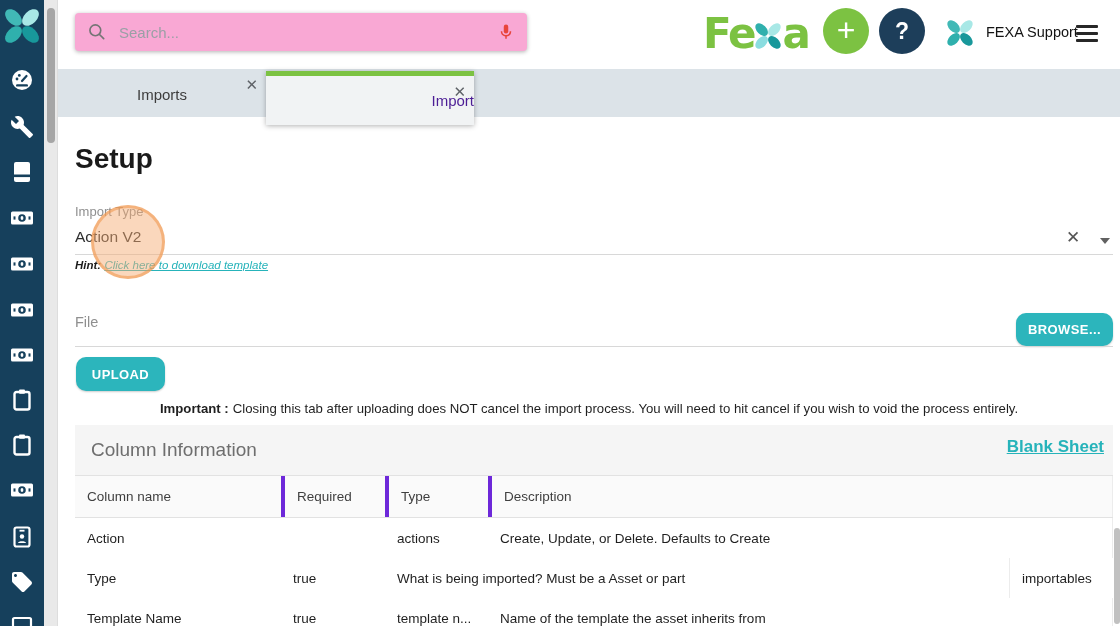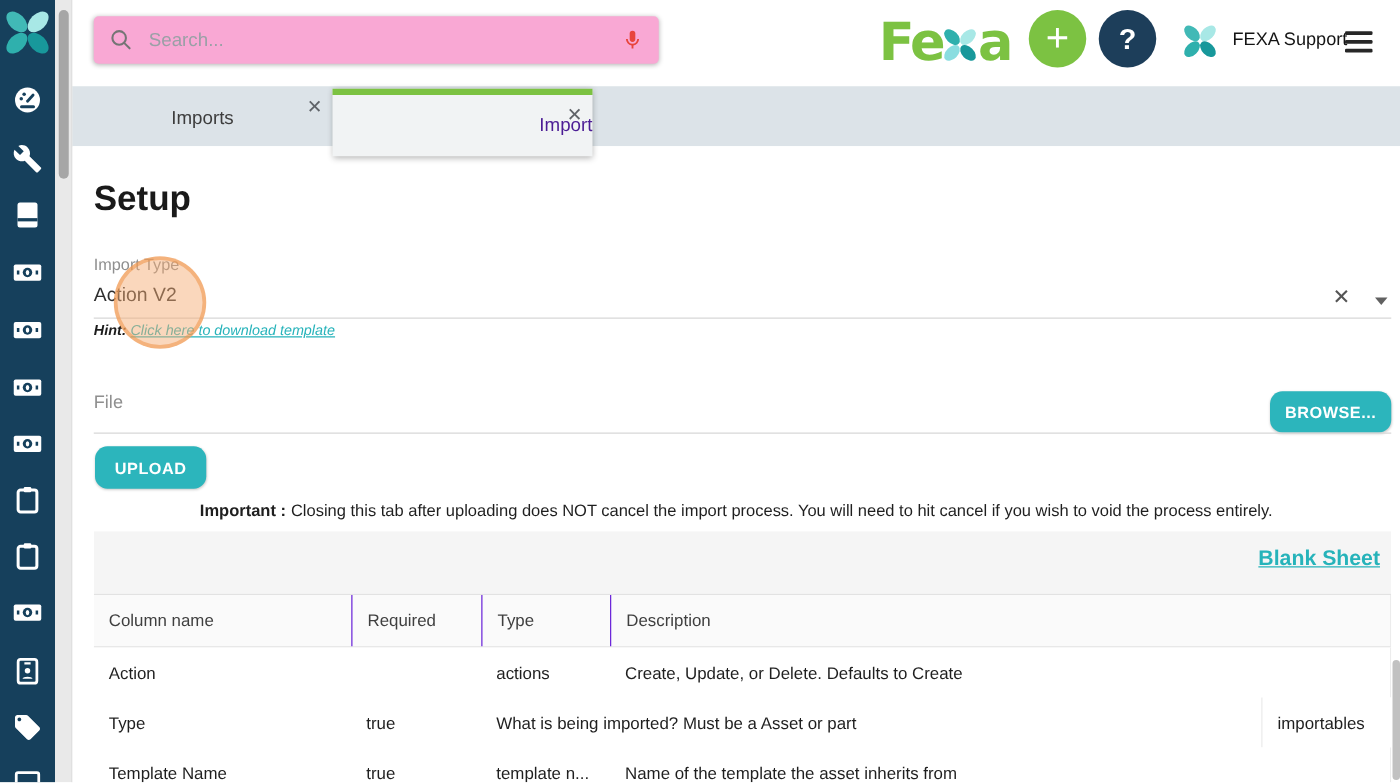--- a/index.html
+++ b/index.html
@@ -75,21 +75,21 @@
   .colinfo-band{position:absolute;left:0;top:0;width:1038px;height:50px;background:#f5f5f5;}
   .colinfo-title{position:absolute;left:16px;top:14px;font-size:19px;color:#6e6e6e;}
   .blank-sheet{position:absolute;right:9px;top:12px;font-size:17px;font-weight:bold;color:#26b3ba;
                text-decoration:underline;cursor:pointer;}
   .thead{position:absolute;left:0;top:50px;width:1038px;height:43px;background:#fafafa;display:flex;
          border-top:1px solid #e2e2e2;border-bottom:1px solid #e2e2e2;font-size:13.5px;color:#3f3f3f;}
   .trow{position:absolute;left:0;width:1038px;height:40px;display:flex;font-size:13.5px;color:#1f1f1f;background:#fff;}
   .r0{top:93px;} .r1{top:133px;} .r2{top:173px;}
   .c{display:flex;align-items:center;padding-left:12px;white-space:nowrap;overflow:hidden;}
   .c1{width:206px;} .c2{width:104px;} .c3{width:103px;} .c4{flex:1;border-right:1px solid #ececec;}
-  .thead .c2,.thead .c3,.thead .c4{border-left:1px solid #6d28d9;}
+  .thead .c2,.thead .c3,.thead .c4{border-left:4px solid #6d28d9;}
 
   .page-scroll-thumb{position:absolute;left:1114px;top:528px;width:6px;height:96px;background:#c1c1c1;border-radius:3px;}
 
   svg{display:block;}
 </style>
 </head>
 <body>
 
 <div class="screen">
 
@@ -250,20 +250,21 @@
     <button class="btn browse-btn">BROWSE...</button>
     <div class="underline u2"></div>
     <button class="btn upload-btn">UPLOAD</button>
 
     <div class="notice">
       <span class="notice-bold">Important :</span><span class="notice-text">Closing this tab after uploading does NOT cancel the import process. You will need to hit cancel if you wish to void the process entirely.</span>
     </div>
 
     <section class="colinfo">
       <div class="colinfo-band">
+        <span class="colinfo-title">Column Information</span>
         <a class="blank-sheet">Blank Sheet</a>
       </div>
 
       <div class="thead">
         <div class="c c1">Column name</div>
         <div class="c c2">Required</div>
         <div class="c c3">Type</div>
         <div class="c c4">Description</div>
       </div>
 

